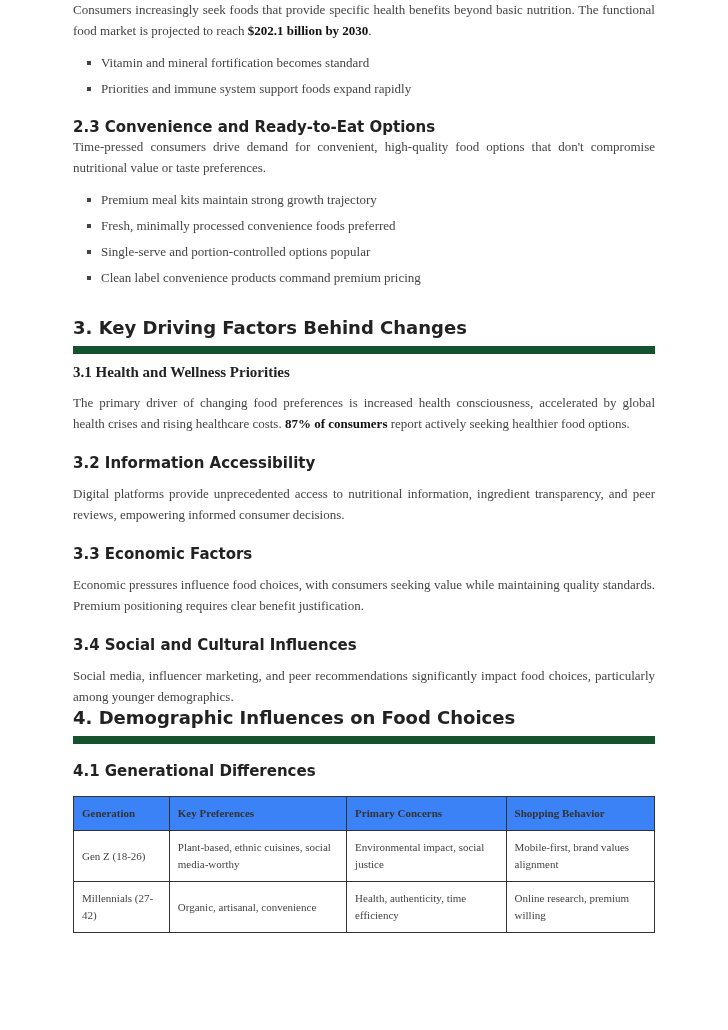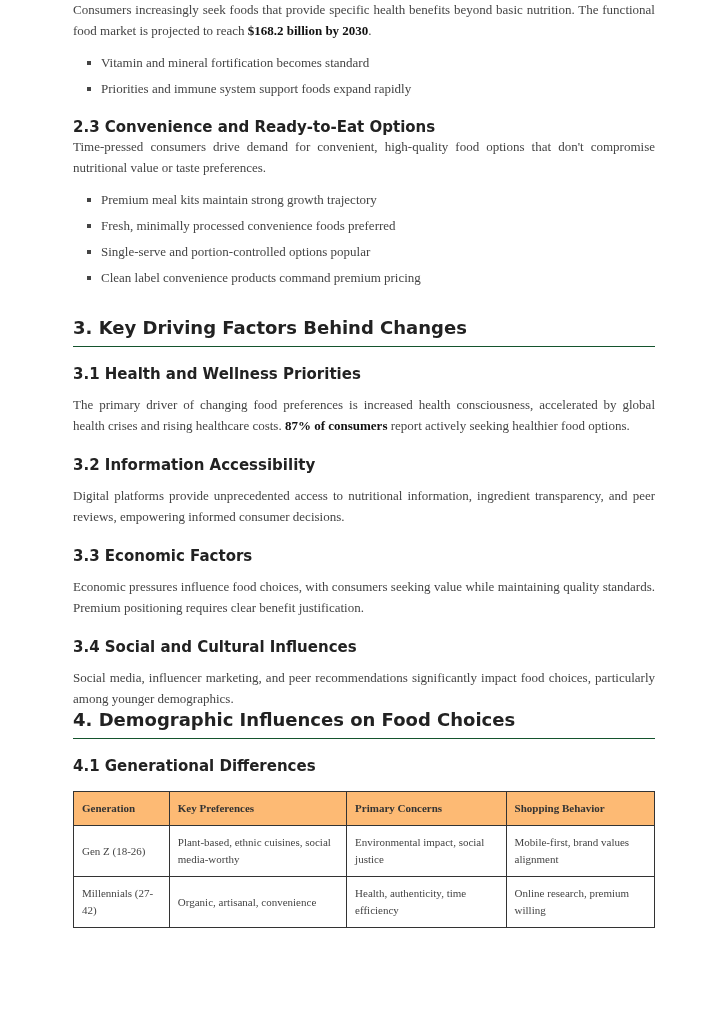--- a/index.html
+++ b/index.html
@@ -17,63 +17,63 @@
     font-size: 13px; color: #444444; line-height: 18px;
     position: relative; padding-left: 28px; margin-bottom: 8px;
   }
   ul li .bullet {
     position: absolute; left: 14px; top: 7px;
     width: 4px; height: 4px; background: #444444;
   }
   h2 {
     font-family: "DejaVu Sans", sans-serif; font-weight: bold;
     font-size: 18px; color: #222222; margin: 0;
-    padding-bottom: 8px; border-bottom: 1px solid #14532d;
+    padding-bottom: 8px; border-bottom: 8px solid #14532d;
   }
   h3 {
     font-family: "DejaVu Sans", sans-serif; font-weight: bold;
     font-size: 15px; color: #222222; margin: 0;
   }
   table {
     border-collapse: collapse; width: 582px;
     font-family: "Liberation Serif", serif; font-size: 11px; color: #444444;
   }
   th, td { border: 1px solid #333333; padding: 8px 8px; text-align: left; vertical-align: middle; line-height: 17px; }
-  th { background: #fdba74; font-weight: bold; color: #333333; height: 16px; }
+  th { background: #3b82f6; font-weight: bold; color: #333333; height: 16px; }
   td { height: 34px; }
   .w1 { width: 79px; } .w2 { width: 161px; } .w3 { width: 143px; } .w4 { width: 132px; }
 </style>
 </head>
 <body>
 
 <div class="page">
 
   <p style="margin-top:0;">
-    <span>Consumers increasingly seek foods that provide specific health benefits beyond basic nutrition. The functional food market is projected to reach </span><strong>$168.2 billion by 2030</strong><span>.</span>
+    <span>Consumers increasingly seek foods that provide specific health benefits beyond basic nutrition. The functional food market is projected to reach </span><strong>$202.1 billion by 2030</strong><span>.</span>
   </p>
 
   <ul style="margin-top:13px;">
     <li><span class="bullet"></span></li>
     <li><span class="bullet"></span></li>
     <li><span class="bullet"></span><span>Vitamin and mineral fortification becomes standard</span></li>
     <li><span class="bullet"></span><span>Priorities and immune system support foods expand rapidly</span></li>
   </ul>
 
   <h3 style="margin-top:20px;">2.3 Convenience and Ready-to-Eat Options</h3>
   <p style="">Time-pressed consumers drive demand for convenient, high-quality food options that don't compromise nutritional value or taste preferences.</p>
   <ul style="margin-top:13px;">
     <li><span class="bullet"></span><span>Premium meal kits maintain strong growth trajectory</span></li>
     <li><span class="bullet"></span><span>Fresh, minimally processed convenience foods preferred</span></li>
     <li><span class="bullet"></span><span>Single-serve and portion-controlled options popular</span></li>
     <li><span class="bullet"></span><span>Clean label convenience products command premium pricing</span></li>
   </ul>
 
   <h2 style="margin-top:30px;">3. Key Driving Factors Behind Changes</h2>
 
-  <h3 style="margin-top:18px;">3.1 Health and Wellness Priorities</h3>
+  <h3 style="margin-top:10px;font-family:Liberation Serif, serif;">3.1 Health and Wellness Priorities</h3>
   <p style="margin-top:11px;">
     <span>The primary driver of changing food preferences is increased health consciousness, accelerated by global health crises and rising healthcare costs. </span><strong>87% of consumers</strong><span> report actively seeking healthier food options.</span>
   </p>
 
   <h3 style="margin-top:20px;">3.2 Information Accessibility</h3>
   <p style="margin-top:11px;">Digital platforms provide unprecedented access to nutritional information, ingredient transparency, and peer reviews, empowering informed consumer decisions.</p>
 
   <h3 style="margin-top:20px;">3.3 Economic Factors</h3>
   <p style="margin-top:11px;">Economic pressures influence food choices, with consumers seeking value while maintaining quality standards. Premium positioning requires clear benefit justification.</p>
 

